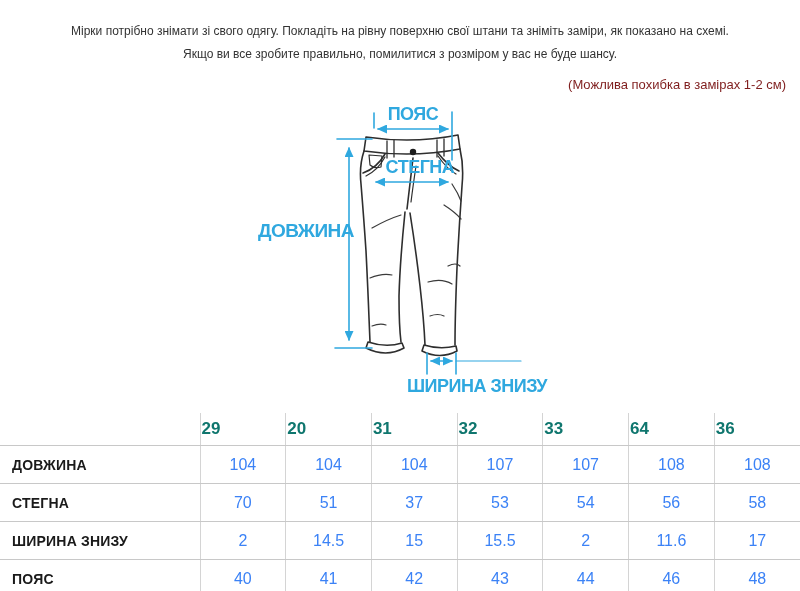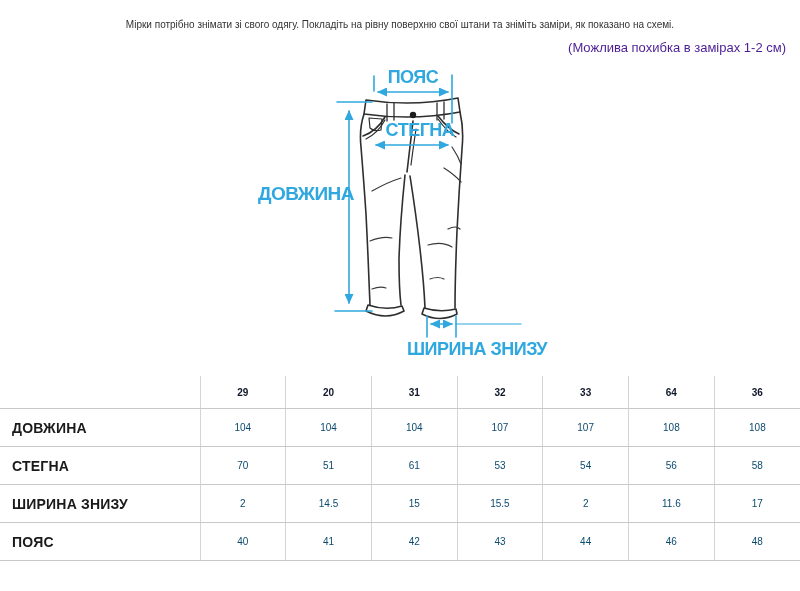--- a/index.html
+++ b/index.html
@@ -1,38 +1,39 @@
 <!DOCTYPE html>
 <html><head>
 <meta charset="utf-8">
 <style>
   html,body{margin:0;padding:0;background:#fff;}
   body{width:800px;height:591px;overflow:hidden;font-family:"Liberation Sans",sans-serif;}
   .page{width:800px;height:591px;background:#fff;}
-  .intro{margin:1px;padding:12px 8px 0 8px;text-align:center;color:#333;font-size:10px;line-height:23px;}
+  .intro{margin:8px;padding:12px 8px 0 8px;text-align:center;color:#333;font-size:12px;line-height:23px;}
   .intro .line{display:block;}
-  .note{font-size:13px;color:#4c1d95;text-align:right;padding:3px 14px 0 8px;height:18px;}
+  .note{font-size:13px;color:#7f1d1d;text-align:right;padding:3px 14px 0 8px;height:18px;}
   .diagram{height:310px;margin-top:6px;}
   .diagram svg{display:block;}
   .ann-text{fill:#2fa8df;font-family:"Liberation Sans",sans-serif;font-weight:700;letter-spacing:-0.5px;}
   .size-table{width:800px;border-collapse:collapse;table-layout:fixed;margin-top:2px;}
   .size-table col.label-col{width:200px;}
   .size-table th,.size-table td{border-bottom:1px solid #c8c8c8;font-family:"Liberation Sans",sans-serif;}
   .size-table th+th,.size-table td+td{border-left:1px solid #d4d4d4;}
-  .size-table thead th{height:30px;font-size:10px;font-weight:700;color:#0f172a;text-align:center;}
-  .size-table tbody td{height:35px;font-size:10px;color:#0c4a6e;text-align:center;}
+  .size-table thead th{height:30px;font-size:17px;font-weight:700;color:#0f766e;text-align:left;}
+  .size-table tbody td{height:35px;font-size:16px;color:#3b82f6;text-align:center;}
   .size-table tbody td.row-label{font-size:14px;font-weight:700;color:#1a1a1a;text-align:left;padding-left:12px;letter-spacing:0.2px;}
 </style>
 </head>
 <body>
 
 <div class="page">
 
   <p class="intro">
     <span class="line">Мірки потрібно знімати зі свого одягу. Покладіть на рівну поверхню свої штани та зніміть заміри, як показано на схемі.</span>
+    <span class="line">Якщо ви все зробите правильно, помилитися з розміром у вас не буде шансу.</span>
   </p>
 
   <div class="note">(Можлива похибка в замірах 1-2 см)</div>
 
   <div class="diagram">
     <svg width="800" height="310" viewBox="0 85 800 310">
       <defs>
         <marker id="arr" viewBox="0 0 10 9" refX="9" refY="4.5" markerWidth="10" markerHeight="9" markerUnits="userSpaceOnUse" orient="auto-start-reverse">
           <path d="M0,0 L10,4.5 L0,9 Z" fill="#2fa8df"></path>
         </marker>
@@ -132,21 +133,21 @@
         <td>104</td>
         <td>107</td>
         <td>107</td>
         <td>108</td>
         <td>108</td>
       </tr>
       <tr>
         <td class="row-label">СТЕГНА</td>
         <td>70</td>
         <td>51</td>
-        <td>61</td>
+        <td>37</td>
         <td>53</td>
         <td>54</td>
         <td>56</td>
         <td>58</td>
       </tr>
       <tr>
         <td class="row-label">ШИРИНА ЗНИЗУ</td>
         <td>2</td>
         <td>14.5</td>
         <td>15</td>

